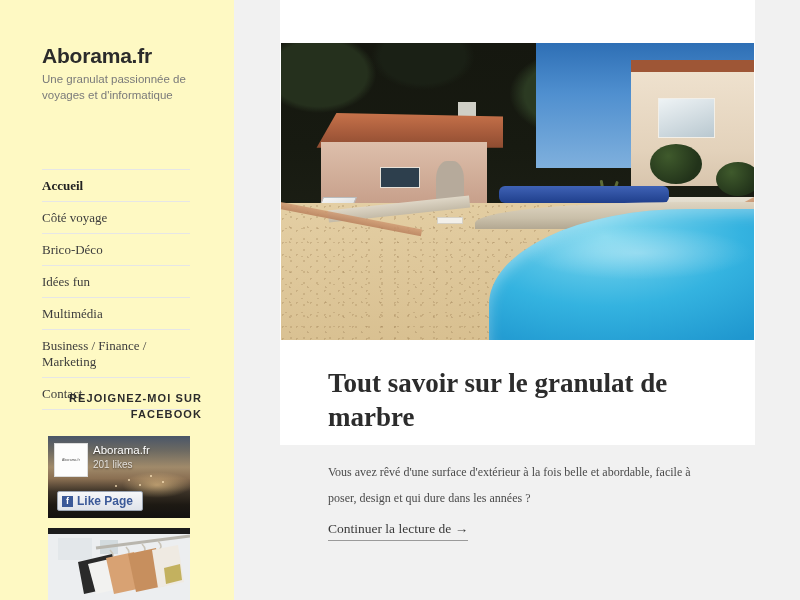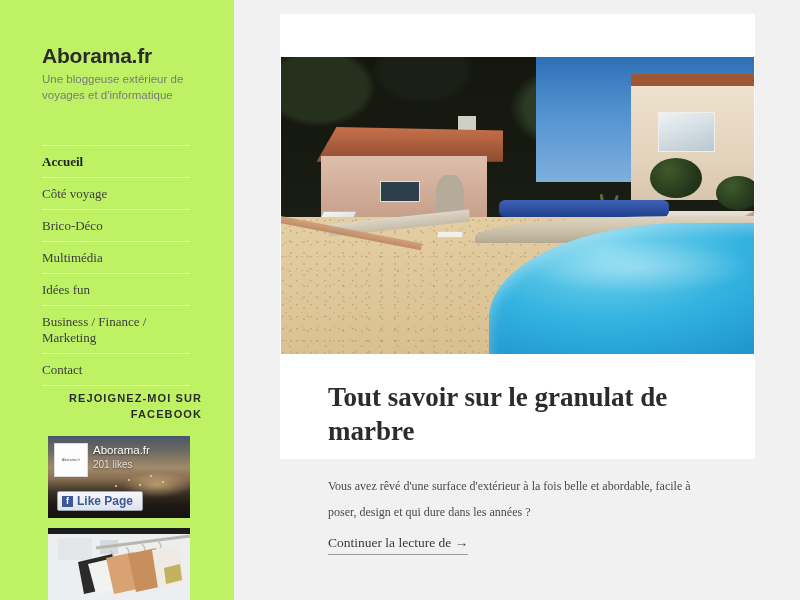--- a/index.html
+++ b/index.html
@@ -8,21 +8,21 @@
     background: #f1f1f1;
     font-family: "Liberation Serif", serif;
     overflow: hidden;
   }
   .page { position: relative; width: 800px; height: 600px; }
 
   
   .sidebar {
     position: absolute; left: 0; top: 0;
     width: 234px; height: 600px;
-    background: #bef264;
+    background: #fef9c3;
     overflow: hidden;
   }
   .site-title {
     position: absolute; left: 42px; top: 44px;
     font-family: "Liberation Sans", sans-serif;
     font-size: 21px; font-weight: bold;
     color: #2b2b2b; letter-spacing: -0.2px;
   }
   .site-desc {
     position: absolute; left: 42px; top: 71px;
@@ -35,21 +35,21 @@
   .nav { position: absolute; left: 42px; top: 145px; width: 148px; }
   .nav-item {
     display: block;
     border-top: 1px solid #e6e6e6;
     padding: 8px 0 7px 0;
     font-family: "Liberation Serif", serif;
     font-size: 13px; line-height: 16px;
     color: #3d3d3d; cursor: pointer;
   }
   .nav-item:last-child { border-bottom: 1px solid #e6e6e6; }
-  .nav-item.active { font-weight: bold; color: #222; }
+  .nav-item.active { font-weight: bold; color: #222; margin-top: 24px; }
 
   .widget-title {
     position: absolute; left: 42px; top: 390px;
     width: 160px;
     font-family: "Liberation Sans", sans-serif;
     font-size: 11px; font-weight: bold;
     letter-spacing: 1.1px; line-height: 16px;
     color: #2b2b2b; text-transform: uppercase; text-align: right;
   }
 
@@ -113,21 +113,21 @@
   
   .thumb-clothes {
     position: absolute; left: 48px; top: 528px;
     width: 142px; height: 72px;
     overflow: hidden;
     background: linear-gradient(180deg,#eef0f2 0%,#e3e6e8 40%,#d9dcdd 100%);
   }
 
   
   .content-card {
-    position: absolute; left: 280px; top: 14px;
+    position: absolute; left: 280px; top: 0;
     width: 475px; height: 445px;
     background: #ffffff;
   }
 
   .hero {
     position: absolute; left: 1px; top: 43px;
     width: 473px; height: 297px;
     overflow: hidden;
     background: #11120d;
   }
@@ -295,28 +295,28 @@
   }
 </style>
 </head>
 <body>
 
 <div class="page">
 
   <aside class="sidebar">
 
     <div class="site-title">Aborama.fr</div>
-    <div class="site-desc">Une bloggeuse extérieur de voyages et d'informatique</div>
+    <div class="site-desc">Une granulat passionnée de voyages et d'informatique</div>
 
     <nav class="nav">
       <a class="nav-item active">Accueil</a>
       <a class="nav-item">Côté voyage</a>
       <a class="nav-item">Brico-Déco</a>
+      <a class="nav-item">Idées fun</a>
       <a class="nav-item">Multimédia</a>
-      <a class="nav-item">Idées fun</a>
       <a class="nav-item">Business / Finance / Marketing</a>
       <a class="nav-item">Contact</a>
     </nav>
 
     <div class="widget-title">Rejoignez-moi sur Facebook</div>
 
     <div class="fb-widget">
       <div class="fb-cover-sun"></div>
       <div class="fb-dot" style="left:56%;top:52%"></div>
       <div class="fb-dot" style="left:64%;top:58%"></div>

